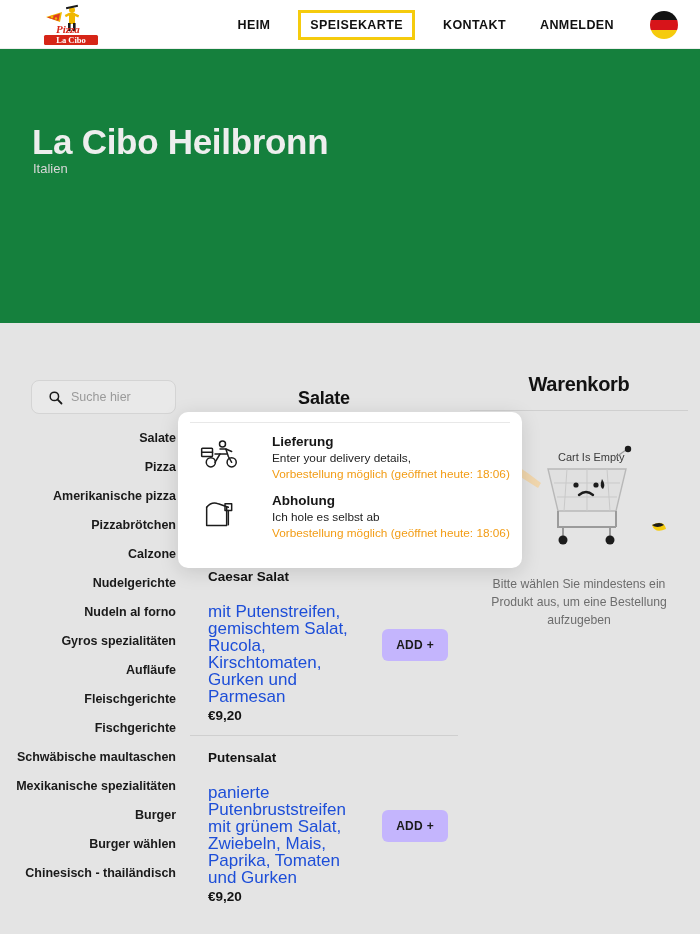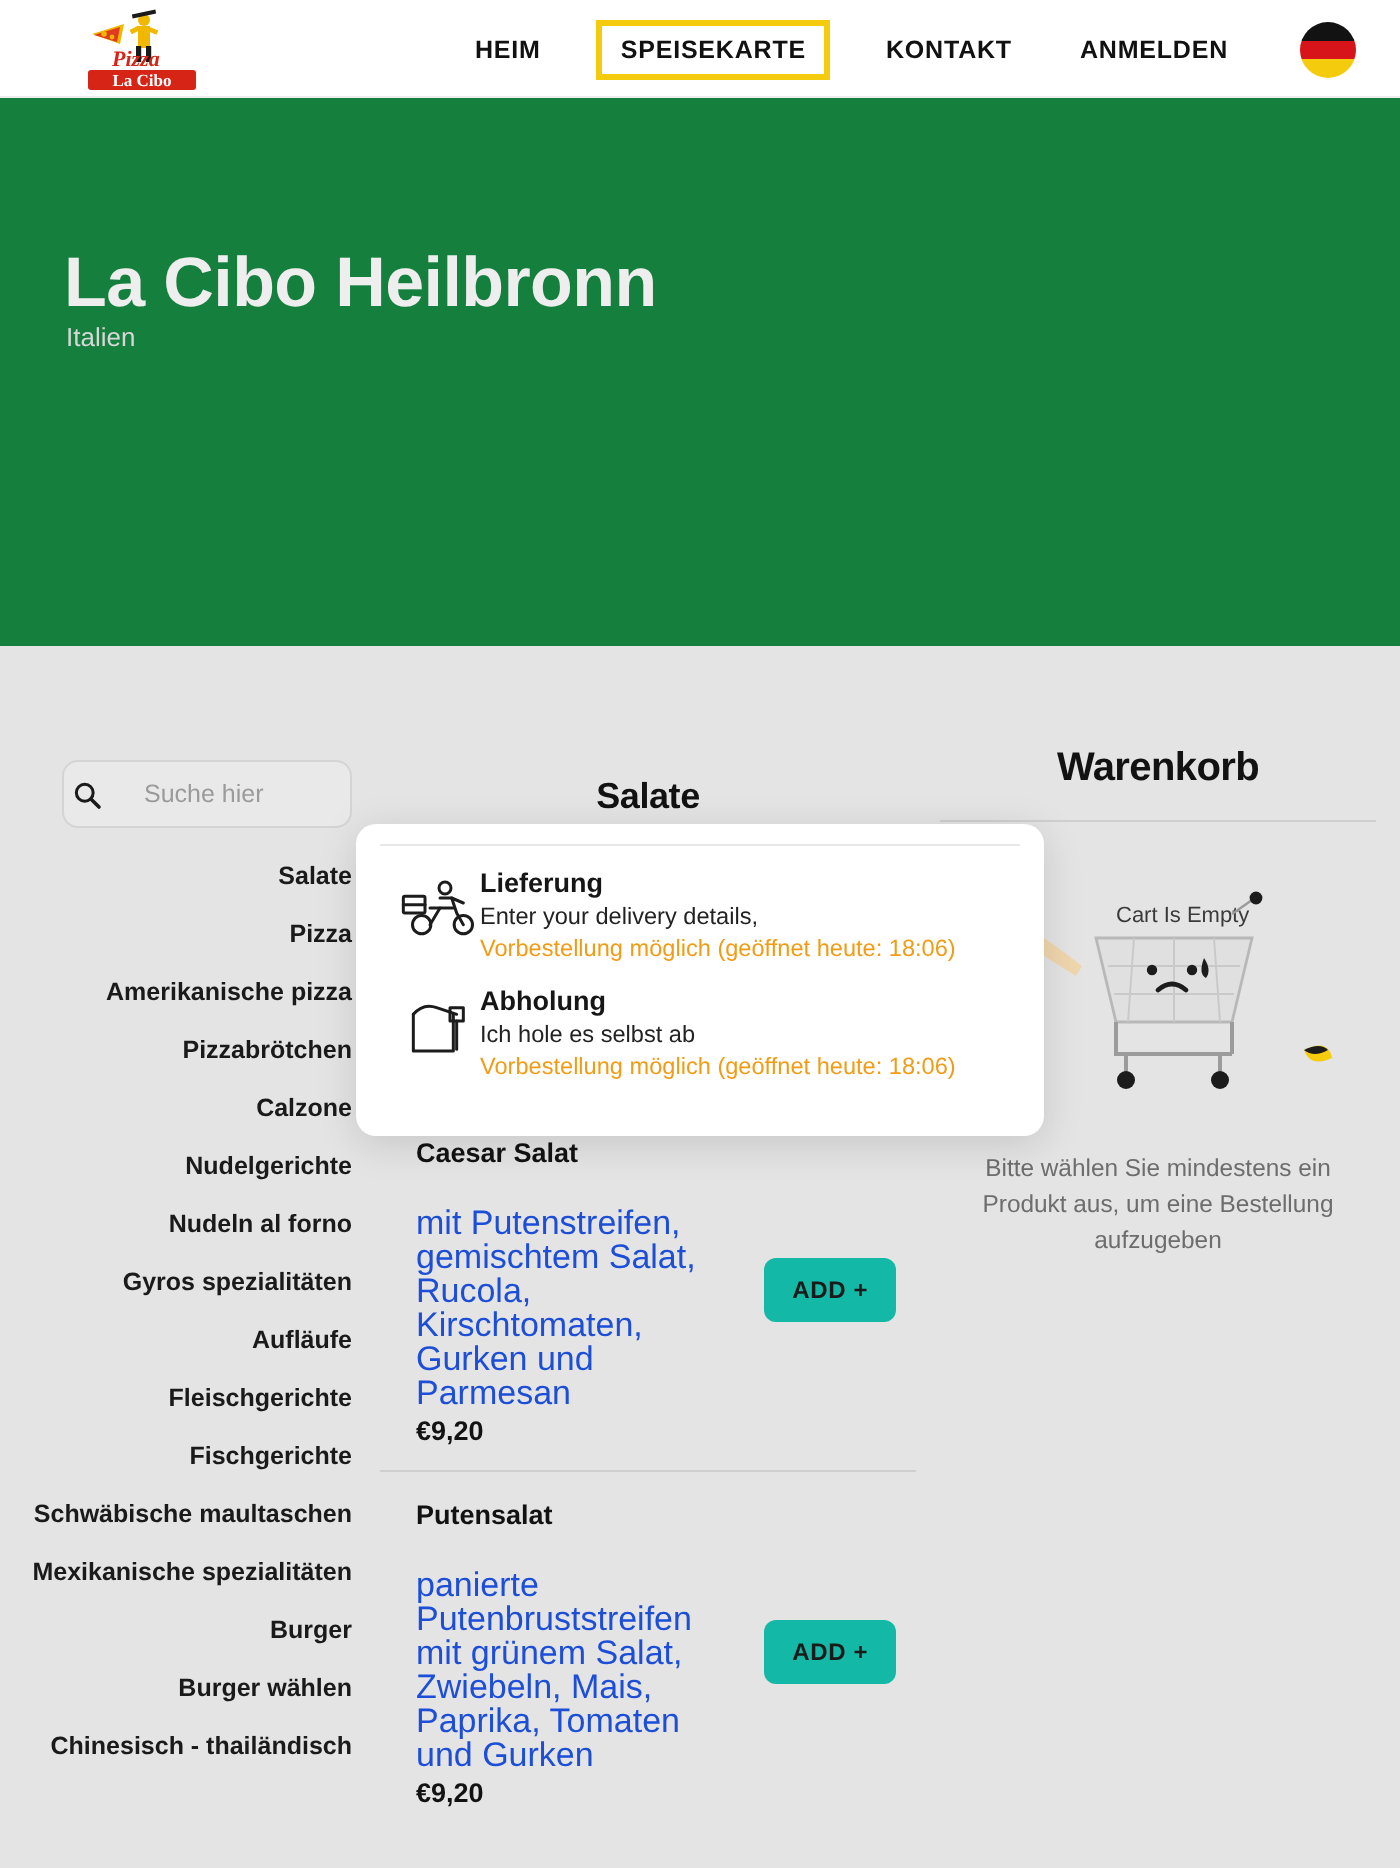--- a/index.html
+++ b/index.html
@@ -49,21 +49,21 @@
   }
 
   
   .body-area { position: absolute; top: 323px; left: 0; width: 700px; height: 611px; background: #e4e4e4; }
 
   
   .sidebar { position: absolute; left: 0; top: 0; width: 190px; }
   .search-box {
     position: absolute; left: 31px; top: 57px; width: 145px; height: 34px;
     background: #e9e9e9; border: 1px solid #d4d4d4; border-radius: 8px;
-    display: flex; align-items: center; padding: 0 4px; gap: 21px;
+    display: flex; align-items: center; padding: 0 16px; gap: 8px;
   }
   .search-icon { width: 15px; height: 15px; flex: none; }
   .search-input {
     border: none; background: transparent; outline: none; width: 100%;
     font-family: "Liberation Sans", sans-serif; font-size: 12.5px; color: #333;
   }
   .search-input::placeholder { color: #9a9a9a; }
 
   .cat-list { position: absolute; left: 0; top: 108px; width: 176px; }
   .cat-item {
@@ -83,21 +83,21 @@
 
   .prod { position: relative; padding: 14px 10px 12px 18px; min-height: 60px; }
   .prod + .prod { border-top: 1px solid #cfcfcf; }
   .prod-name { font-size: 13.5px; font-weight: bold; color: #121212; margin-bottom: 19px; }
   .prod-desc {
     font-size: 17px; color: #1d4ed8; line-height: 17px; width: 162px;
   }
   .prod-price { font-size: 13.5px; font-weight: bold; color: #121212; margin-top: 3px; }
   .add-btn {
     position: absolute; right: 10px; top: 50%; transform: translateY(-50%);
-    background: #14b8a6; border: none; border-radius: 6px;
+    background: #c4b5fd; border: none; border-radius: 6px;
     font-family: "Liberation Sans", sans-serif;
     font-size: 12px; font-weight: bold; color: #1a1a1a;
     padding: 9px 14px; cursor: pointer; letter-spacing: .3px;
   }
 
   
   .cart-col { position: absolute; left: 458px; top: 0; width: 242px; }
   .cart-title {
     text-align: center; font-size: 20px; font-weight: bold; color: #121212;
     padding-top: 50px; letter-spacing: -.3px;
@@ -116,21 +116,21 @@
     position: absolute; left: 178px; top: 412px; width: 344px; height: 156px;
     background: #ffffff; border-radius: 10px;
     box-shadow: 0 4px 20px rgba(0,0,0,0.13);
     pointer-events: auto; overflow: hidden;
   }
   .modal-title {
     text-align: center; font-size: 11.5px; font-weight: bold; letter-spacing: .9px;
     color: #1c1c1c; padding-top: 13px;
   }
   .modal-divider { height: 1px; background: #e8e8e8; margin: 10px 12px 0 12px; }
-  .opt-row { display: flex; gap: 0; padding: 11px 0 0 22px; }
+  .opt-row { display: flex; gap: 32px; padding: 11px 0 0 22px; }
   .opt-icon { width: 40px; flex: none; padding-top: 4px; }
   .opt-title { font-size: 13.5px; font-weight: bold; color: #161616; margin-bottom: 1px; }
   .opt-sub { font-size: 11.8px; color: #222; line-height: 16px; }
   .opt-note { font-size: 11.8px; color: #f29c15; line-height: 16px; }
 </style>
 </head>
 <body>
 
 <div class="page">
 

